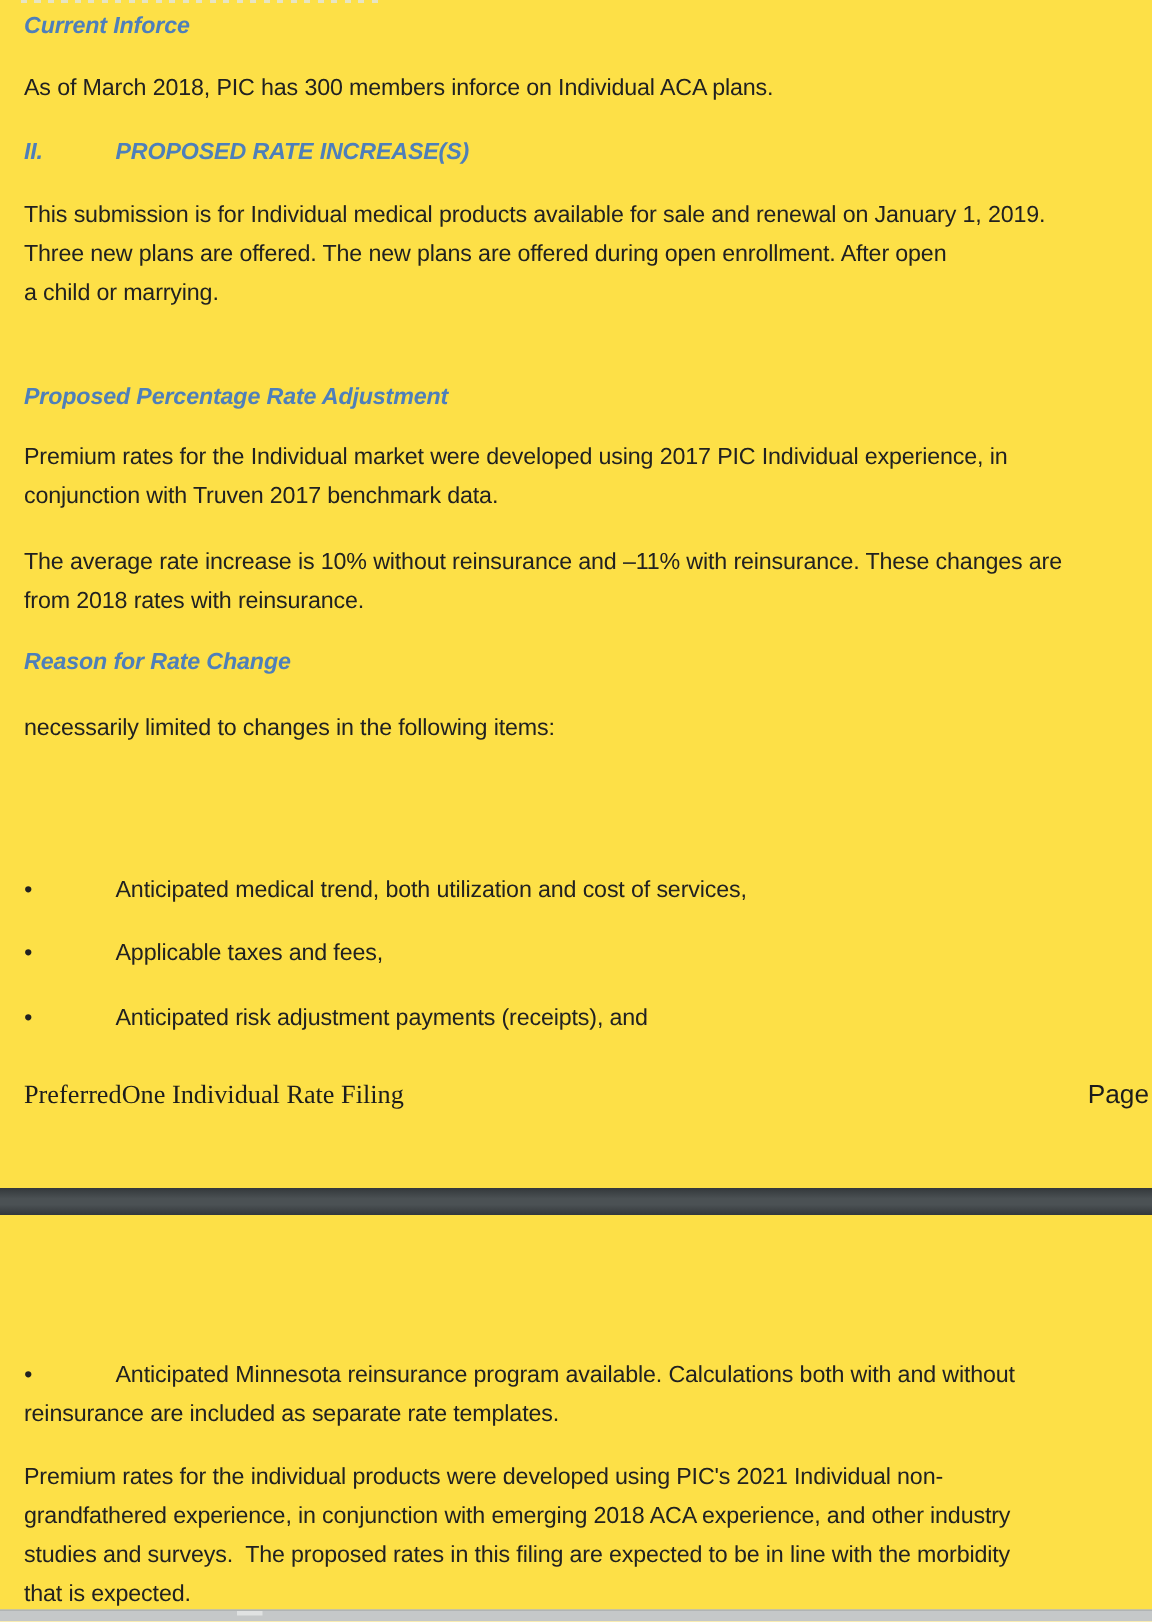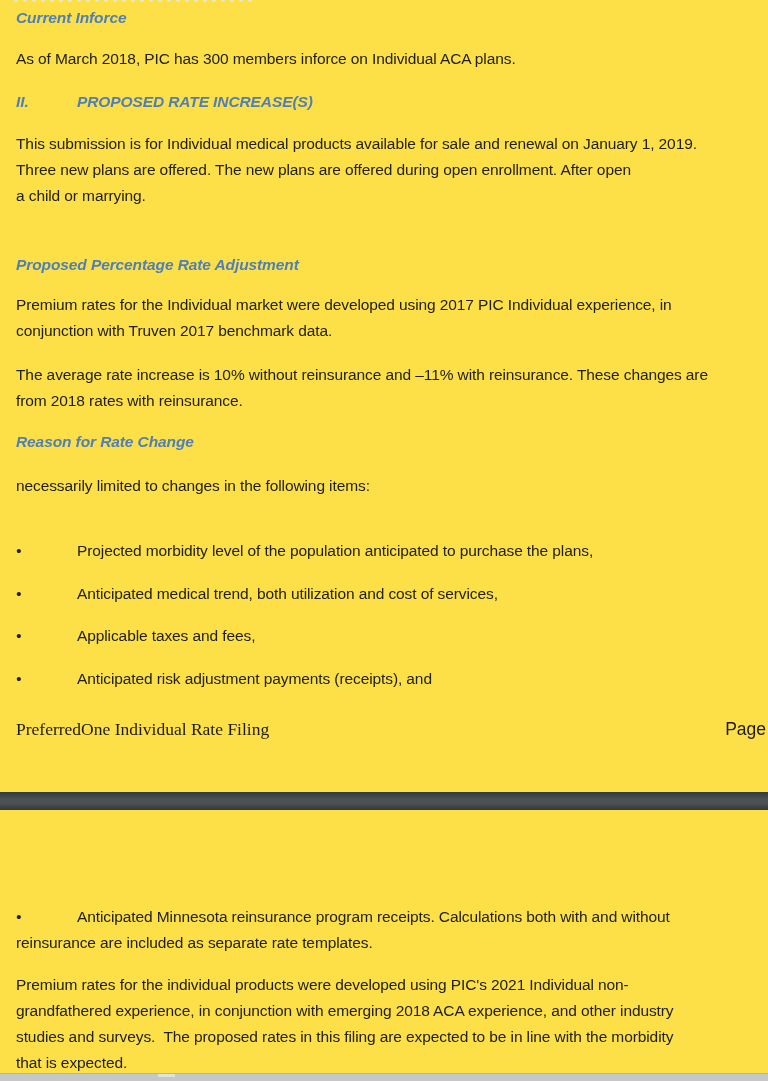--- a/index.html
+++ b/index.html
@@ -93,36 +93,35 @@
     <div class="line">The average rate increase is 10% without reinsurance and –11% with reinsurance. These changes are</div>
     <div class="line">from 2018 rates with reinsurance.</div>
   </div>
 
   <div class="abs heading" style="top:432px">Reason for Rate Change</div>
 
   <div class="abs" style="top:473px">
     <div class="line">necessarily limited to changes in the following items:</div>
   </div>
 
-  <div class="abs line" style="top:538px"><span class="tabbed">•</span><span>Projected morbidity level of the population anticipated to purchase the plans,</span></div>
 
   <div class="abs line" style="top:581px"><span class="tabbed">•</span><span>Anticipated medical trend, both utilization and cost of services,</span></div>
 
   <div class="abs line" style="top:623px"><span class="tabbed">•</span><span>Applicable taxes and fees,</span></div>
 
   <div class="abs line" style="top:666px"><span class="tabbed">•</span><span>Anticipated risk adjustment payments (receipts), and</span></div>
 
   <div class="footer-left">PreferredOne Individual Rate Filing</div>
 
   <div class="footer-right">Page</div>
 
   <div class="separator"></div>
 
   <div class="abs" style="top:904px">
-    <div class="line"><span class="tabbed">•</span><span>Anticipated Minnesota reinsurance program receipts. Calculations both with and without</span></div>
+    <div class="line"><span class="tabbed">•</span><span>Anticipated Minnesota reinsurance program available. Calculations both with and without</span></div>
     <div class="line">reinsurance are included as separate rate templates.</div>
   </div>
 
   <div class="abs" style="top:972px">
     <div class="line">Premium rates for the individual products were developed using PIC's 2021 Individual non-</div>
     <div class="line">grandfathered experience, in conjunction with emerging 2018 ACA experience, and other industry</div>
     <div class="line">studies and surveys.  The proposed rates in this filing are expected to be in line with the morbidity</div>
     <div class="line">that is expected.</div>
   </div>
 

